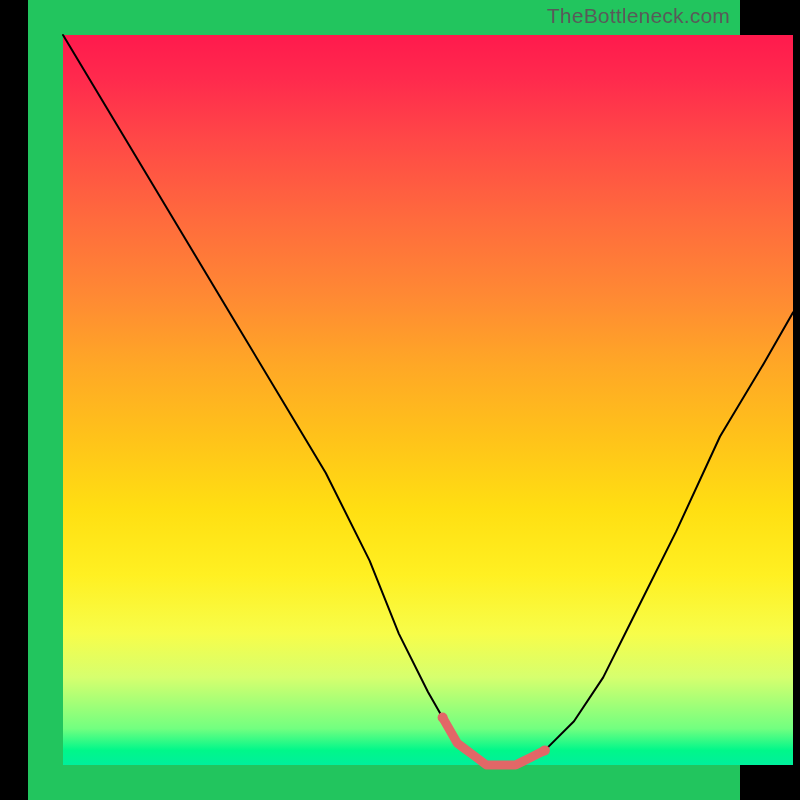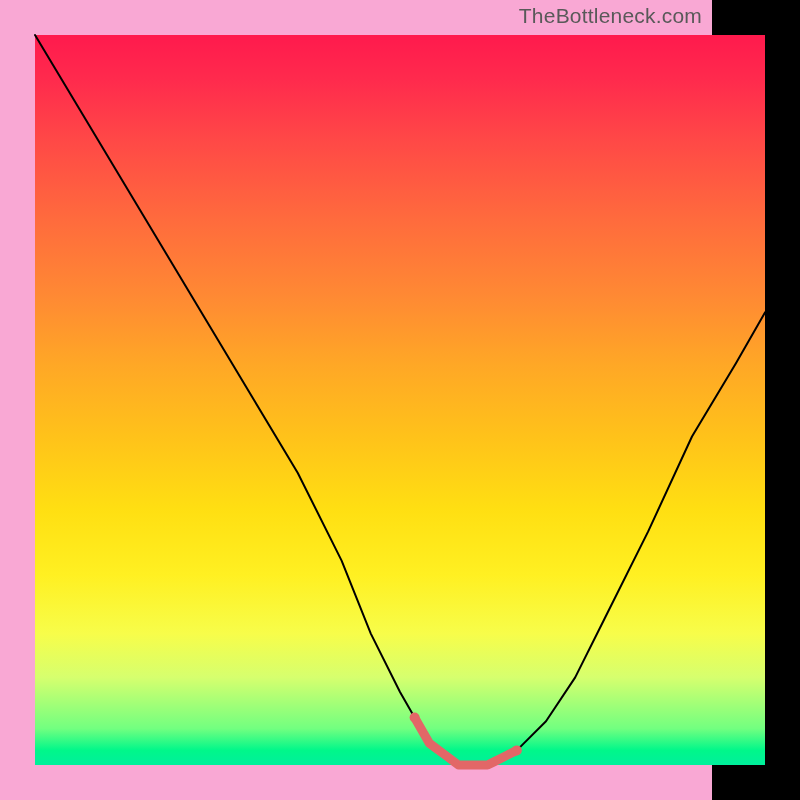--- a/index.html
+++ b/index.html
@@ -8,21 +8,22 @@
     width: 800px;
     height: 800px;
     background: #000;
     font-family: Arial, sans-serif;
     overflow: hidden;
   }
   .container {
     position: relative;
     width: 712px;
     height: 800px;
-    background: #f9a8d4;
+    background: #22c55e;
+    margin-left: 28px;
   }
   .watermark {
     position: absolute;
     top: 4px;
     right: 10px;
     color: #595959;
     font-size: 21px;
     font-weight: 400;
     letter-spacing: 0.2px;
     z-index: 10;

